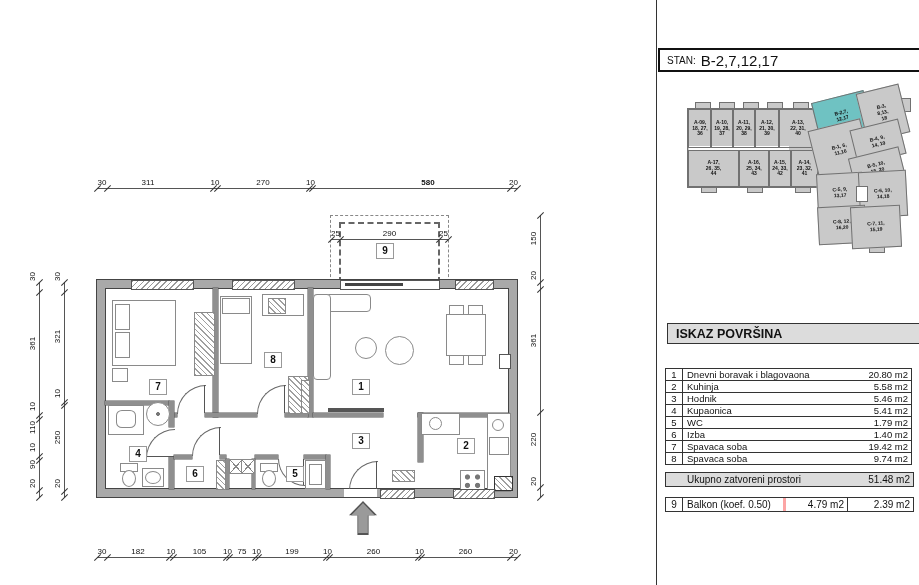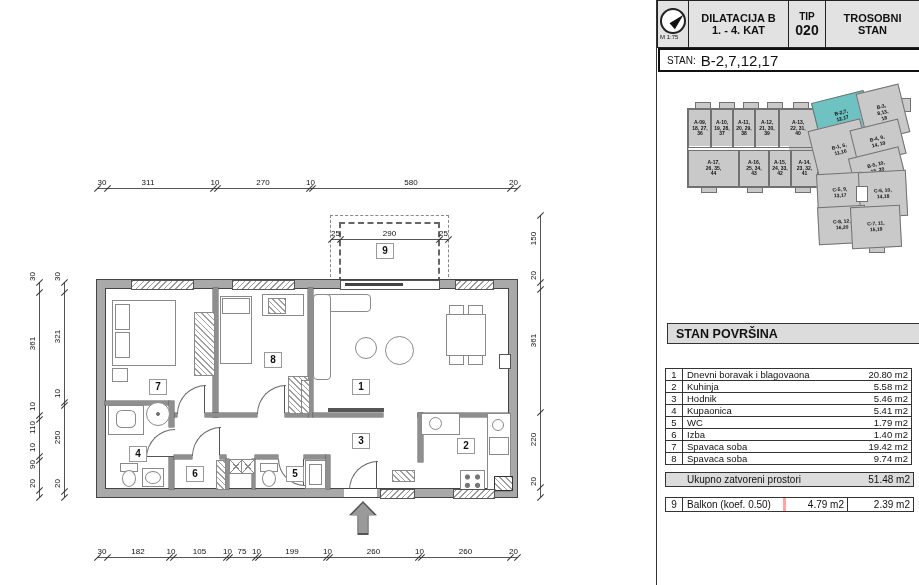--- a/index.html
+++ b/index.html
@@ -188,21 +188,21 @@
       <div class="dim-tick" style="left: 116px; top: 12px;"></div>
       <div class="dim-tick" style="left: 208px; top: 12px;"></div>
       <div class="dim-tick" style="left: 211px; top: 12px;"></div>
       <div class="dim-tick" style="left: 409px; top: 12px;"></div>
       <div class="dim-tick" style="left: 416px; top: 12px;"></div>
       <span class="dim-label" style="left: -10px; top: 2px; width: 30px;">30</span>
       <span class="dim-label" style="left: 36px; top: 2px; width: 30px;">311</span>
       <span class="dim-label" style="left: 103px; top: 2px; width: 30px;">10</span>
       <span class="dim-label" style="left: 151px; top: 2px; width: 30px;">270</span>
       <span class="dim-label" style="left: 198.5px; top: 2px; width: 30px;">10</span>
-      <span class="dim-label" style="left: 299px; top: 2px; width: 30px;">580</span>
+      <span class="dim-label" style="left: 316px; top: 2px; width: 30px; font-weight: bold;">580</span>
       <span class="dim-label" style="left: 401.5px; top: 2px; width: 30px;">20</span>
     </div>
   <div class="dim-chain h" style="left:331px;top:227px;width:117px;height:16px">
       <div class="dim-line" style="left: 0px; top: 12px; width: 117px; height: 1px;"></div>
       <div class="dim-tick" style="left: -4px; top: 12px;"></div>
       <div class="dim-tick" style="left: 5px; top: 12px;"></div>
       <div class="dim-tick" style="left: 104px; top: 12px;"></div>
       <div class="dim-tick" style="left: 113px; top: 12px;"></div>
       <span class="dim-label" style="left: -10.5px; top: 2px; width: 30px;">25</span>
       <span class="dim-label" style="left: 43.5px; top: 2px; width: 30px;">290</span>
@@ -281,40 +281,20 @@
       <span class="dim-label" style="top: 18.5px; left: -10px; width: 30px;">150</span>
       <span class="dim-label" style="top: 55.5px; left: -10px; width: 30px;">20</span>
       <span class="dim-label" style="top: 120.5px; left: -10px; width: 30px;">361</span>
       <span class="dim-label" style="top: 219.5px; left: -10px; width: 30px;">220</span>
       <span class="dim-label" style="top: 262px; left: -10px; width: 30px;">20</span>
     </div>
 </div>
 
 <div class="panel">
 
-  <div class="hdr">
-    <div class="hcell" style="width:30px">
-      <div class="compass">
-          <div class="needle"></div>
-        </div>
-      <div style="font-size:6px;font-weight:normal;align-self:flex-start;padding-left:2px">M 1:75</div>
-    </div>
-    <div class="hcell" style="width:99px;font-size:11px">
-      <div>DILATACIJA B</div>
-      <div>1. - 4. KAT</div>
-    </div>
-    <div class="hcell" style="width:36px">
-      <div style="font-size:10px">TIP</div>
-      <div style="font-size:14px">020</div>
-    </div>
-    <div class="hcell" style="flex:1;font-size:11px;white-space:pre-line">
-      <div>TROSOBNI
-STAN</div>
-    </div>
-  </div>
 
   <div class="stanbox">
     <span style="font-size:10px;margin-right:5px">STAN:</span>
     <span style="font-size:15px">B-2,7,12,17</span>
   </div>
 
   <div class="siteplan">
 
     <div class="tab" style="left:37px;top:32px;width:14px;height:7px"></div>
     <div class="tab" style="left:61px;top:32px;width:14px;height:7px"></div>
@@ -373,21 +353,21 @@
     <div class="unit" style="left:201px;top:101px;width:46px;height:44px;transform:rotate(-3deg)">C-6, 10,
 14,18</div>
     <div class="unit" style="left:160px;top:136px;width:46px;height:36px;transform:rotate(-3deg)">C-8, 12,
 16,20</div>
     <div class="unit" style="left:193px;top:136px;width:48px;height:40px;transform:rotate(-3deg)">C-7, 11,
 15,19</div>
     <div class="abs" style="left:198px;top:116px;width:10px;height:14px;background:#fff;border:1px solid #717171"></div>
   </div>
 
   <div class="iskaz">
-      <span>STAN POVRŠINA</span>
+      <span>ISKAZ POVRŠINA</span>
     </div>
 
   <div class="tbl">
     <div class="arow">
         <div class="c-num">1</div>
         <div class="c-name">Dnevni boravak i blagovaona</div>
         <div class="c-val">20.80 m2</div>
       </div>
     <div class="arow">
         <div class="c-num">2</div>

